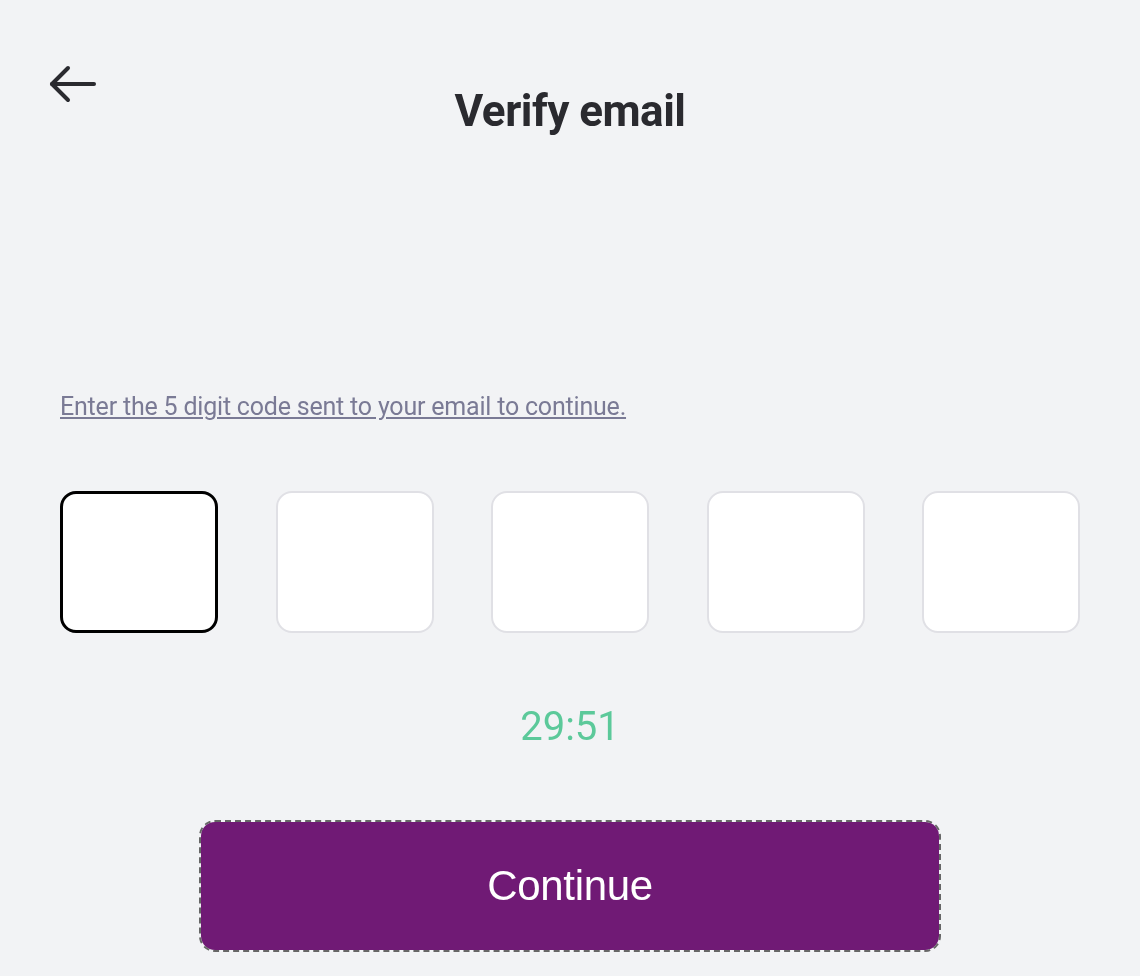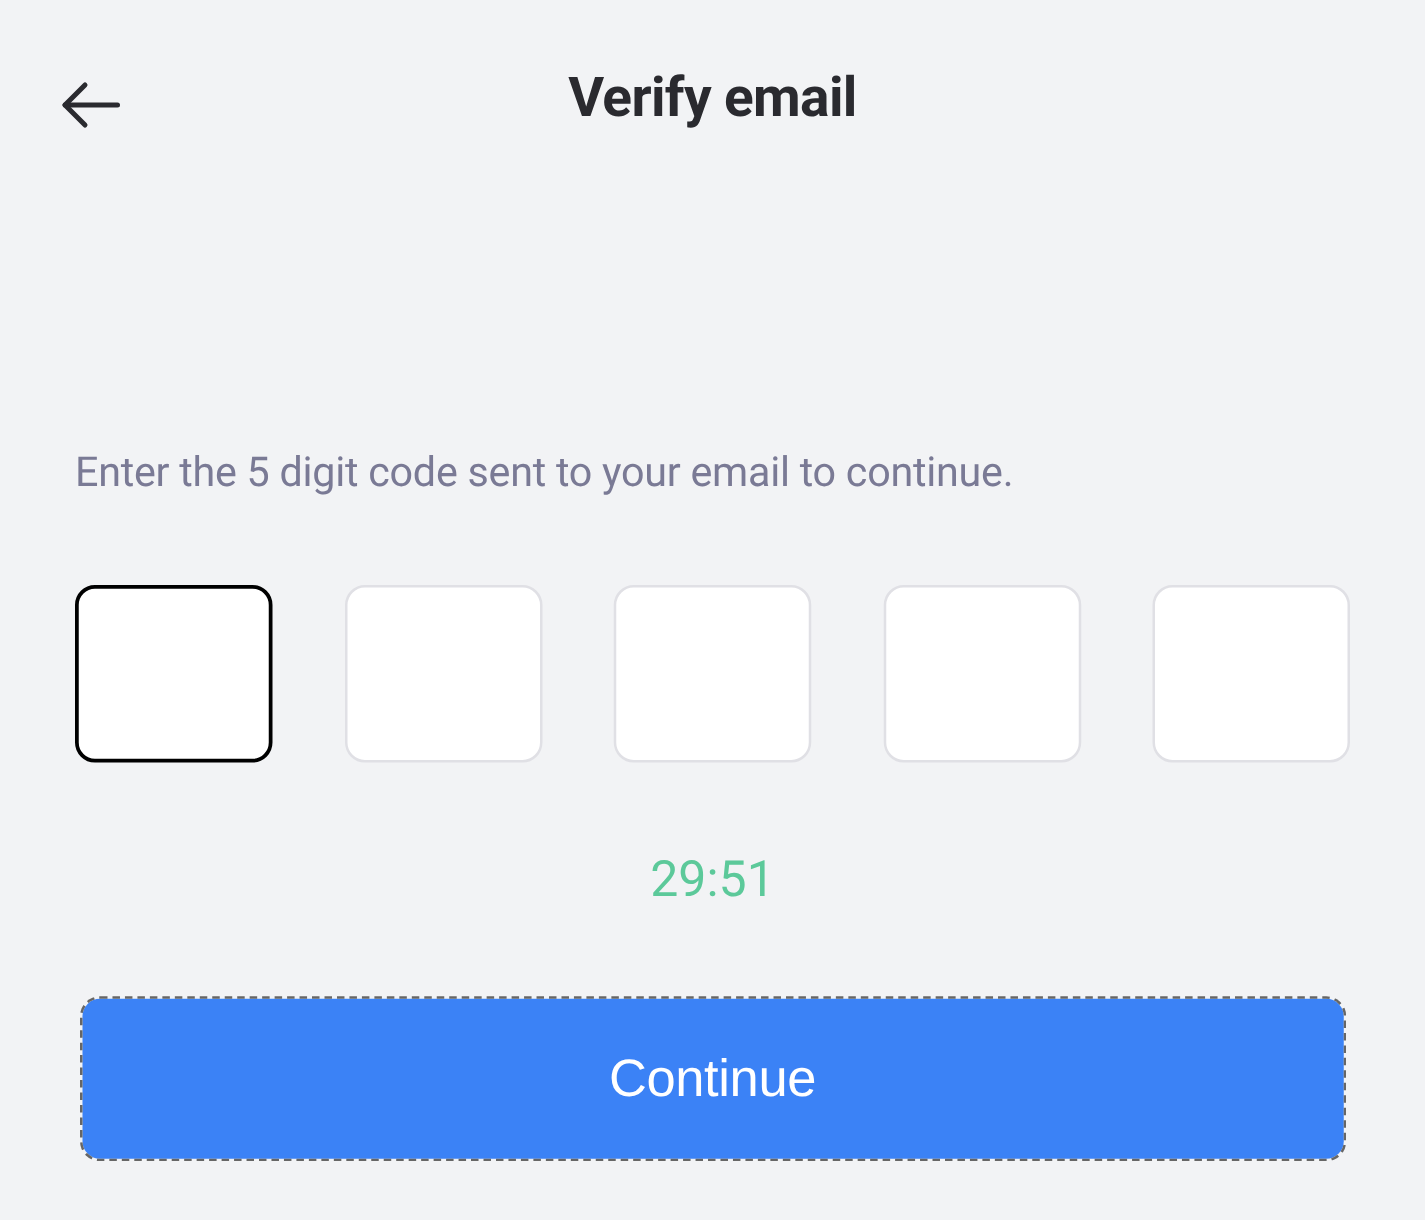--- a/index.html
+++ b/index.html
@@ -35,31 +35,33 @@
     }
     .back-button svg {
       width: 48px;
       height: 40px;
     }
     .page-title {
       font-size: 44px;
       font-weight: 700;
       color: #2a2a2f;
       letter-spacing: -0.5px;
+      margin-top: 33px;
     }
     .content {
       padding: 0 60px;
     }
     .instruction {
-      font-size: 33px;
+      font-size: 25px;
       color: #7a7a95;
       margin-top: 215px;
       margin-bottom: 70px;
       font-weight: 400;
       letter-spacing: -0.2px;
+      text-decoration: underline;
     }
     .code-inputs {
       display: flex;
       justify-content: space-between;
       gap: 48px;
       margin-bottom: 70px;
     }
     .code-input {
       width: 158px;
       height: 142px;
@@ -75,24 +77,24 @@
     }
     .timer {
       text-align: center;
       font-size: 40px;
       color: #5cc99a;
       margin-bottom: 72px;
       font-weight: 400;
     }
     .continue-button {
       display: block;
-      width: 1009px;
+      width: 738px;
       height: 128px;
       margin: 0 auto;
-      background-color: #3b82f6;
+      background-color: #701a75;
       color: #ffffff;
       border: none;
       border-radius: 14px;
       font-size: 42px;
       font-weight: 500;
       cursor: pointer;
       outline: 2px dashed #666666;
       outline-offset: 0px;
       letter-spacing: -0.3px;
     }

